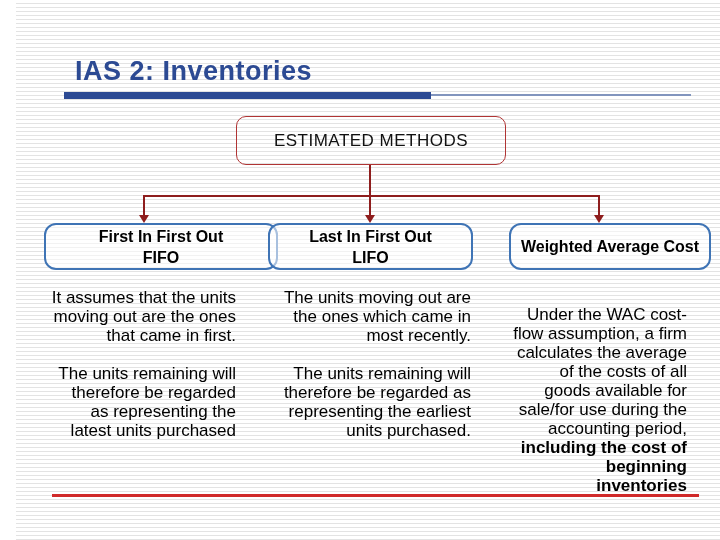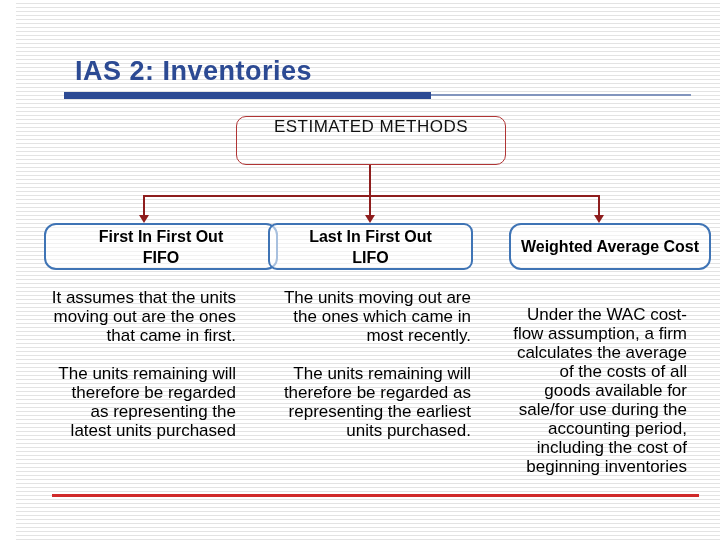--- a/index.html
+++ b/index.html
@@ -15,52 +15,52 @@
     position:absolute;left:59px;top:56px;margin:0;
     font-size:27px;font-weight:bold;color:#2c4a93;letter-spacing:0.5px;
     white-space:nowrap;
   }
   .title-bar{position:absolute;left:48px;top:92px;width:367px;height:7px;background:#2c4a93;}
   .title-bar-thin{position:absolute;left:415px;top:94px;width:260px;height:2px;background:#8295bd;}
 
   .root-box{
     position:absolute;left:220px;top:116px;width:270px;height:49px;
     border:1.5px solid #b03434;border-radius:10px;
-    display:flex;justify-content:center;
+    display:flex;align-items:center;justify-content:center;
     font-size:17px;letter-spacing:0.5px;color:#111;
     background:transparent;box-sizing:border-box;
   }
 
   .conn{position:absolute;background:#8e1d1d;}
   .arrow-down{
     position:absolute;width:0;height:0;
     border-left:5px solid transparent;border-right:5px solid transparent;
     border-top:8px solid #8e1d1d;
   }
 
   .method-box{
     position:absolute;top:223px;height:47px;box-sizing:border-box;
     border:2.5px solid #3f74b5;border-radius:12px;
     background:rgba(255,255,255,0.55);
     display:flex;flex-direction:column;align-items:center;justify-content:center;
     font-size:16px;font-weight:bold;color:#000;line-height:21px;text-align:center;
   }
   .box-fifo{left:28px;width:234px;}
-  .box-lifo{left:252px;width:205px;border-radius:9px;}
+  .box-lifo{left:252px;width:205px;}
   .box-wac{left:493px;width:202px;}
 
   .col{
     position:absolute;top:288px;
     font-size:17px;line-height:19px;color:#000;text-align:right;
   }
   .col p{margin:0 0 19px 0;}
   .col-fifo{left:35px;width:185px;}
   .col-lifo{left:260px;width:195px;}
   .col-wac{left:496px;width:175px;top:305px;}
-  .bold-part{font-weight:normal;}
+  .bold-part{font-weight:bold;}
 
   .bottom-rule{position:absolute;left:36px;top:494px;width:647px;height:3px;background:#d02a2a;}
 </style>
 </head>
 <body>
 
 <div class="slide">
 
   <h1 class="title">IAS 2: Inventories</h1>
   <div class="title-bar"></div>

